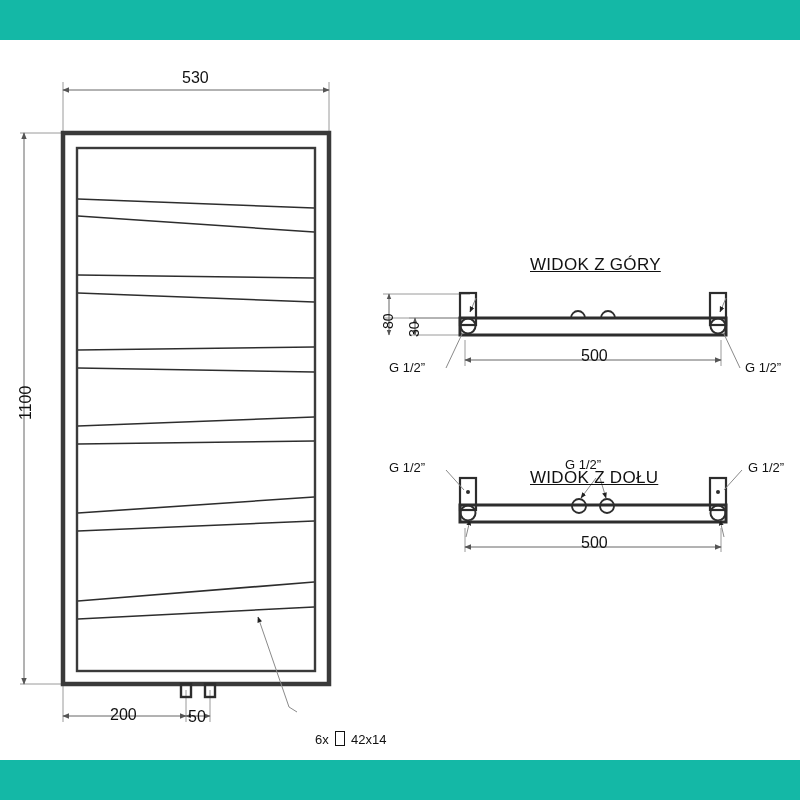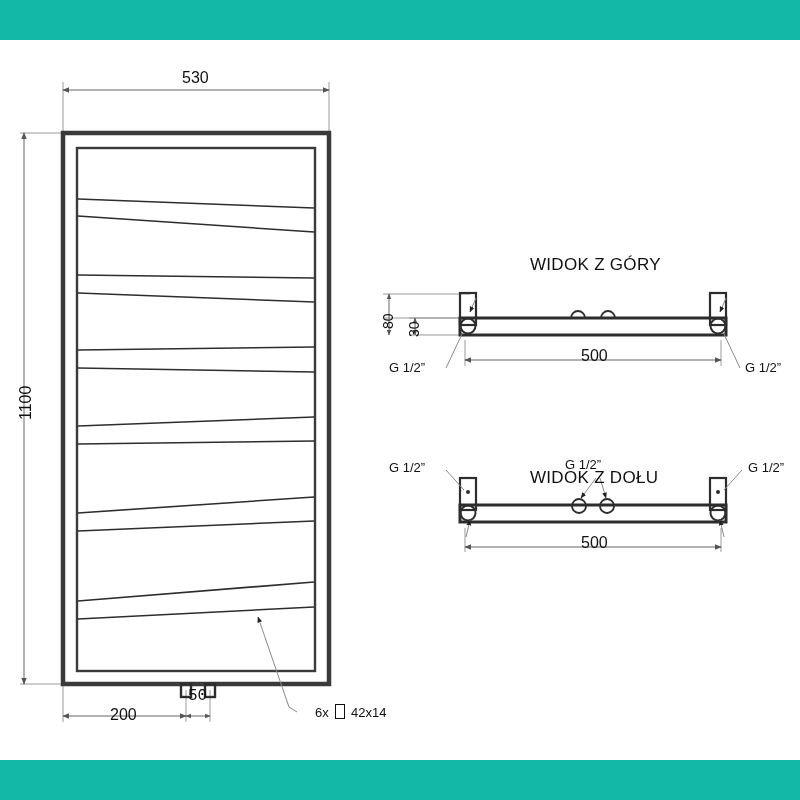--- a/index.html
+++ b/index.html
@@ -33,21 +33,21 @@
   }
   .lbl {
     position: absolute;
     color: #111111;
     font-family: "Liberation Sans", sans-serif;
     white-space: nowrap;
     line-height: 1;
   }
   .lbl-dim  { font-size: 16px; }
   .lbl-dim-sm { font-size: 14px; }
-  .lbl-title{ font-size: 17px; letter-spacing: .3px; }
+  .lbl-title{ font-size: 17px; letter-spacing: .3px; text-decoration: underline; }
   .lbl-note { font-size: 13px; }
   .rot {
     transform: rotate(-90deg);
     transform-origin: 0 0;
   }
   .sqglyph {
     display: inline-block;
     width: 10px;
     height: 15px;
     border: 1.6px solid #111111;
@@ -204,23 +204,23 @@
       </g>
     </g>
   </svg>
 
   <div class="lbl lbl-dim" style="left:182px; top:70px;">530</div>
 
   <div class="lbl lbl-dim rot" style="left:18px; top:420px;">1100</div>
 
   <div class="lbl lbl-dim" style="left:110px; top:707px;">200</div>
 
-  <div class="lbl lbl-dim" style="left:188px; top:688px;font-family:Liberation Mono, monospace;">50</div>
-
-  <div class="lbl lbl-note" style="left:315px; top:704px;">
+  <div class="lbl lbl-dim" style="left:188px; top:709px;">50</div>
+
+  <div class="lbl lbl-note" style="left:315px; top:731px;">
     <span>6x</span>
     <span class="sqglyph"></span>
     <span>42x14</span>
   </div>
 
   <div class="lbl lbl-title" style="left:530px; top:256px;">WIDOK Z GÓRY</div>
 
   <div class="lbl lbl-dim-sm rot" style="left:381px; top:329px;">80</div>
 
   <div class="lbl lbl-dim-sm rot" style="left:407px; top:337px;">30</div>

